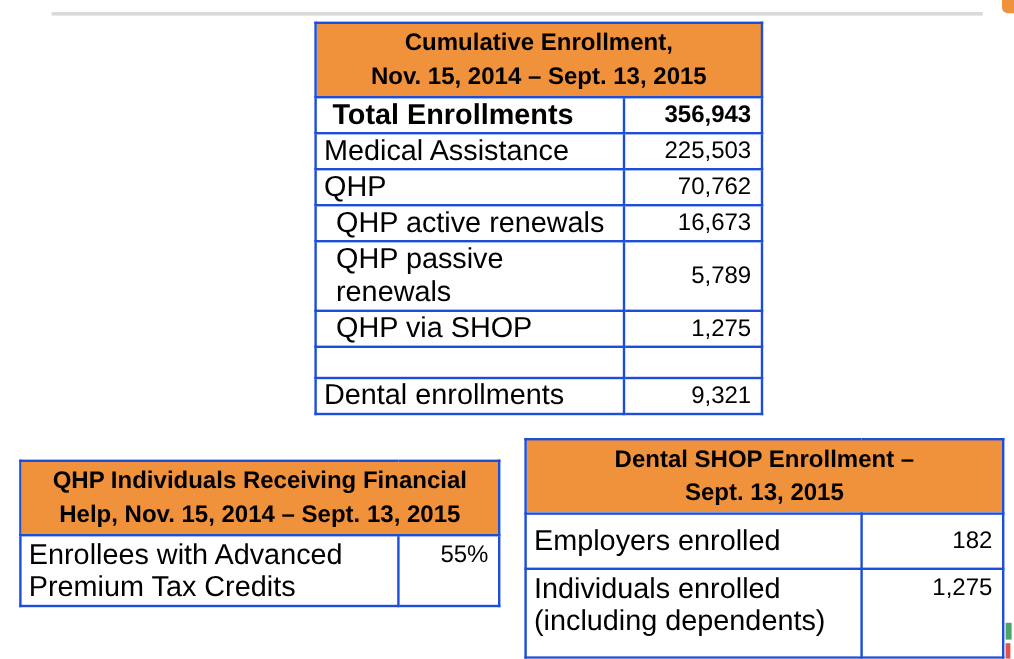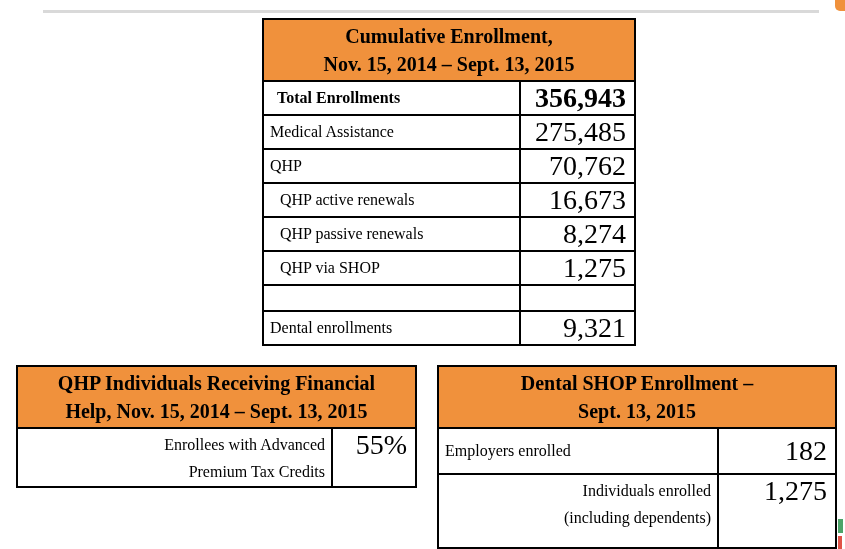--- a/index.html
+++ b/index.html
@@ -32,57 +32,56 @@
   }
 
   
   table.tbl {
     position: absolute;
     border-collapse: collapse;
     table-layout: fixed;
     background: #ffffff;
   }
   .tbl th, .tbl td {
-    border: 2px solid #000000;
+    border: 2px solid #1d4ed8;
     overflow: hidden;
-    font-family: Liberation Serif, serif;
   }
   .tbl th.hdr {
     background: #f0913c;
     font-size: 20px;
     font-weight: bold;
     text-align: center;
     padding: 2px 2px;
   }
   .hdr .title-line { line-height: 28px; white-space: nowrap; }
 
   td.lbl {
-    font-size: 16px;
+    font-size: 24px;
     text-align: left;
     padding: 0 6px;
     vertical-align: middle;
     border-radius: 15px;
   }
   td.val {
-    font-size: 28px;
+    font-size: 20px;
     text-align: right;
     padding: 0 8px;
     vertical-align: middle;
     white-space: nowrap;
   }
   tr.row-total td { font-weight: bold; }
   tr.row-total td.lbl { padding-left: 13px; }
   td.lbl.indent { padding-left: 16px; }
 
-  tr.two-line td { vertical-align: top; text-align: right; }
+  tr.two-line td { vertical-align: top; }
   tr.two-line td.lbl, tr.two-line td.val { padding-top: 2px; }
   .cell-line { line-height: 27px; white-space: nowrap; }
 
   #cumulative-table { left: 262px; top: 18px; width: 372px; }
-  #financial-table  { left: 16px;  top: 365px; width: 399px; }
+  #financial-table  { left: 16px;  top: 383px; width: 399px; }
   #shop-table       { left: 437px; top: 365px; width: 398px; }
 
   tr.h30 { height: 30px; }
   tr.h26 { height: 26px; }
   tr.h29 { height: 46px; }
   tr.h59 { height: 59px; }
   tr.h61 { height: 74px; }
 </style>
 </head>
 <body>
@@ -105,33 +104,33 @@
       </th>
     </tr>
   </thead>
   <tbody>
     <tr class="h30 row-total">
       <td class="lbl">Total Enrollments</td>
       <td class="val">356,943</td>
     </tr>
     <tr class="h30">
       <td class="lbl">Medical Assistance</td>
-      <td class="val">275,485</td>
+      <td class="val">225,503</td>
     </tr>
     <tr class="h30">
       <td class="lbl">QHP</td>
       <td class="val">70,762</td>
     </tr>
     <tr class="h30">
       <td class="lbl indent">QHP active renewals</td>
       <td class="val">16,673</td>
     </tr>
     <tr class="h30">
       <td class="lbl indent">QHP passive renewals</td>
-      <td class="val">8,274</td>
+      <td class="val">5,789</td>
     </tr>
     <tr class="h30">
       <td class="lbl indent">QHP via SHOP</td>
       <td class="val">1,275</td>
     </tr>
     <tr class="h26">
       <td class="lbl"></td>
       <td class="val"></td>
     </tr>
     <tr class="h30">

